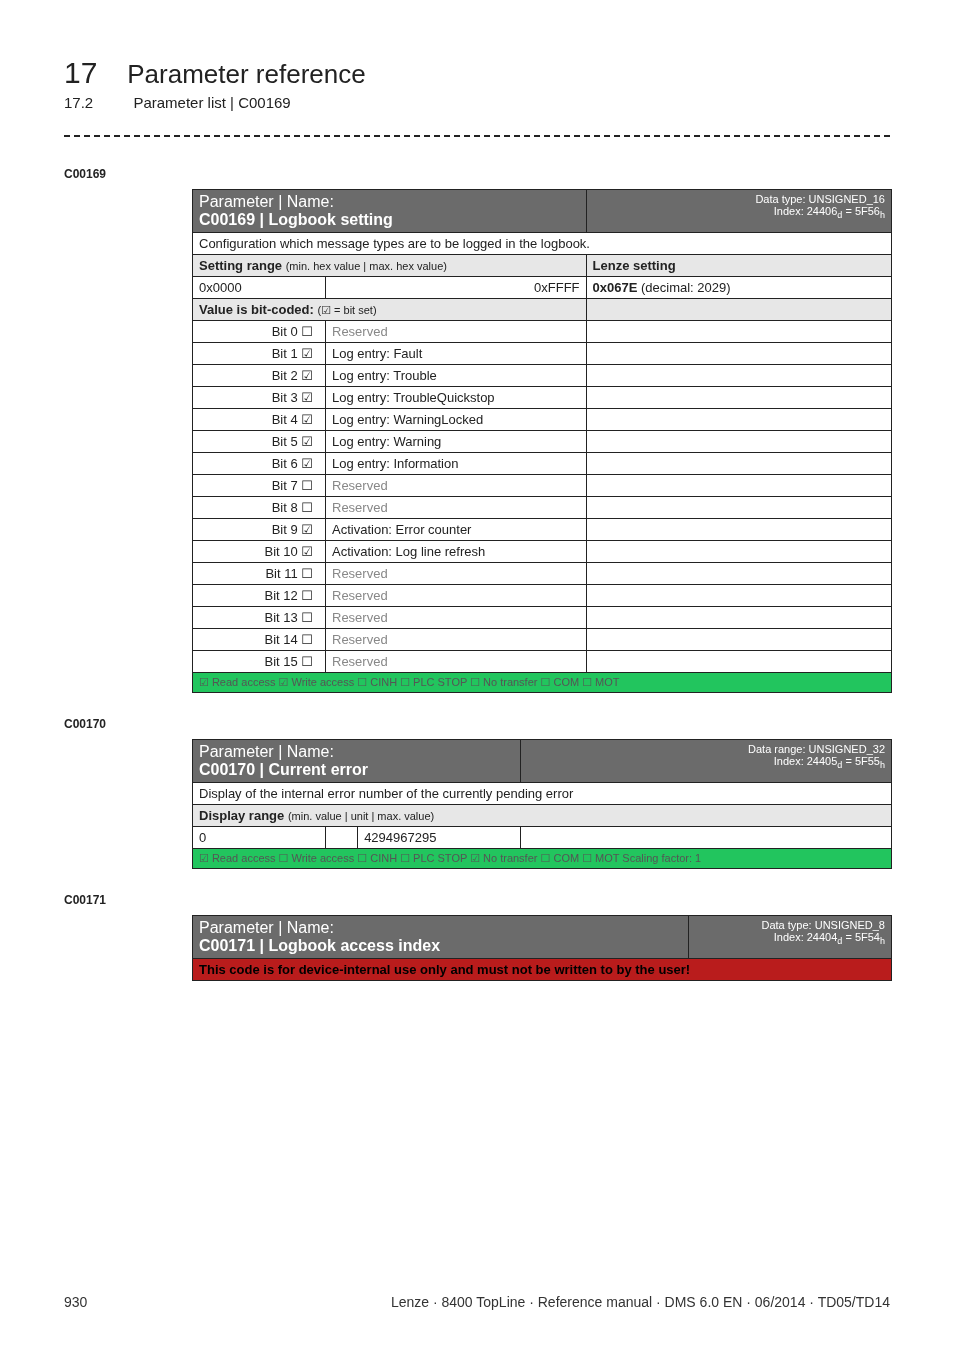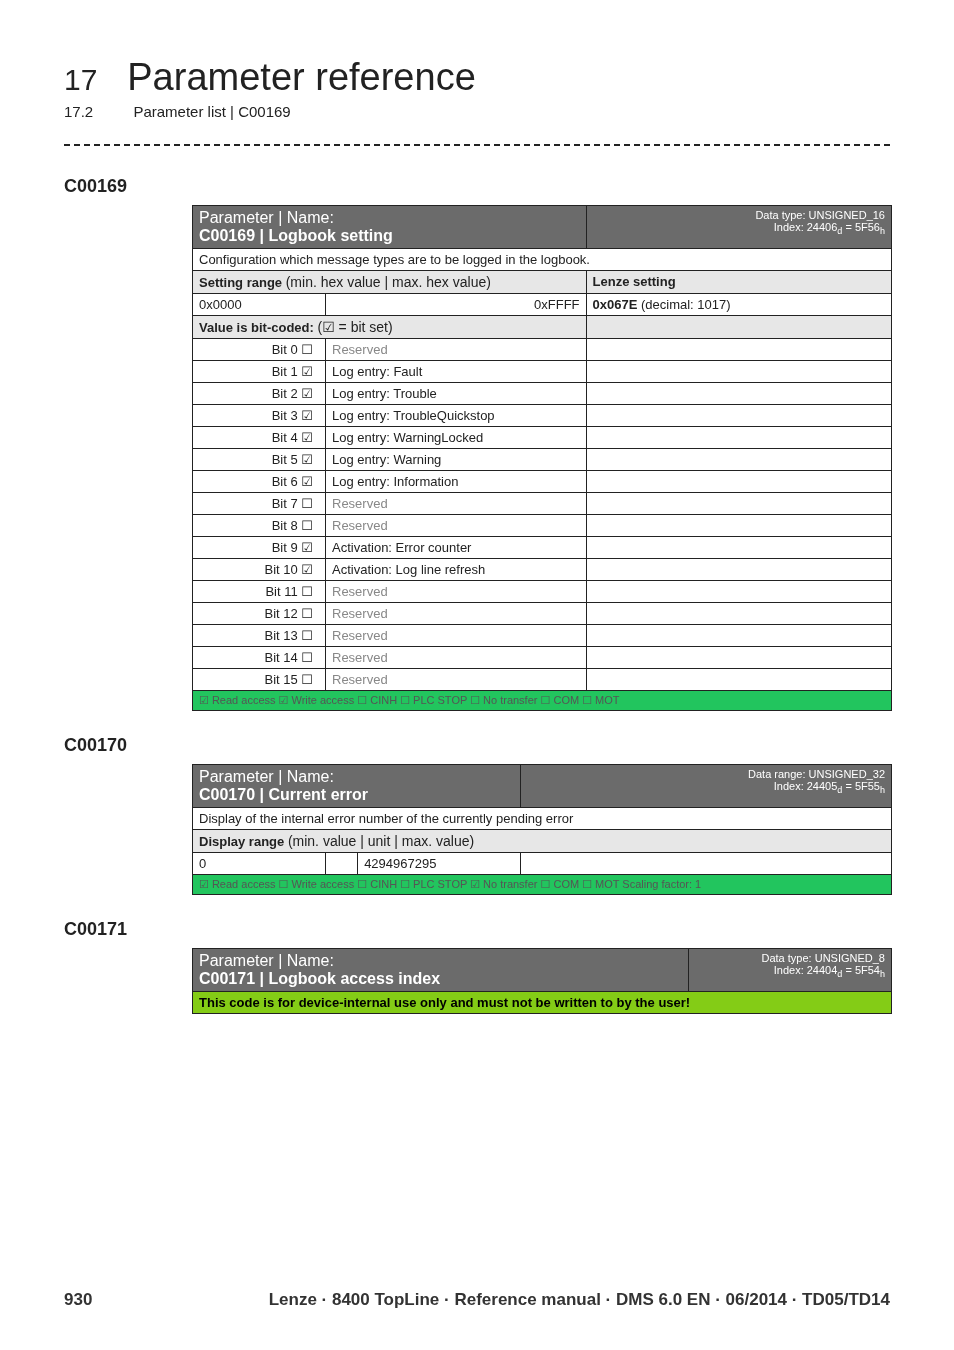--- a/index.html
+++ b/index.html
@@ -20,35 +20,35 @@
     padding: 56px 64px 0 64px;
     box-sizing: border-box;
   }
   .chapter-num {
     font-size: 30px;
     font-weight: 400;
     display: inline-block;
     margin-right: 26px;
   }
   .chapter-title {
-    font-size: 38px;
+    font-size: 26px;
     font-weight: 400;
   }
   .section-line {
     margin-top: 4px;
     font-size: 15px;
   }
   .section-line .secnum { display:inline-block; margin-right:36px; }
   .dash-rule {
     border: none;
     border-top: 2px dashed #222;
     margin: 24px 0 30px 0;
   }
   .param-id {
-    font-size: 18px;
+    font-size: 12px;
     font-weight: 700;
     margin: 0 0 8px 0;
   }
   .tblwrap {
     margin-left: 128px;
     width: 700px;
   }
   table.ptable {
     border-collapse: collapse;
     width: 100%;
@@ -65,45 +65,44 @@
     color: #fff;
     font-size: 16px;
   }
   .hdr-row .right {
     text-align: right;
     font-size: 11px;
   }
   .desc-row td { background: #fff; }
   .setting-row td { background: #e7e7e7; font-weight: 600; }
   .setting-row td.lenze { font-weight: 600; }
-  .sub { font-size: 14px; font-weight: 400; }
+  .sub { font-size: 11px; font-weight: 400; }
   .valrow td { background: #fff; }
   .bitset-row td { background: #e7e7e7; font-weight: 600; }
   .bit-label { text-align: right !important; padding-right: 12px !important; width: 90px;}
   .reserved { color: #888; }
   .footer {
     position: absolute;
     bottom: 40px;
     left: 64px;
     right: 64px;
     display: flex;
     justify-content: space-between;
-    font-size: 17px;
+    font-size: 14px;
     color: #333;
-    font-weight: bold;
   }
   .access-row td {
     font-size: 11px;
     color: #555;
     background: #22c55e;
   }
   .noborder-right { border-right: none !important; }
   .noborder-left { border-left: none !important; }
   .warn-row td {
-    background: #84cc16;
+    background: #b91c1c;
     color: #000;
     font-weight: 600;
   }
   .hdr-row sub, .sub sub { font-size: 9px; vertical-align: sub; }
   .checkbox { font-family: "Segoe UI Symbol", Arial, sans-serif; }
 </style>
 </head>
 <body>
 
 <div class="page">
@@ -141,21 +140,21 @@
           <span class="sub">(min. hex value | max. hex value)</span>
         </td>
         <td class="lenze">Lenze setting</td>
       </tr>
       <tr class="valrow">
         <td style="width:120px;">0x0000</td>
         <td class="noborder-right"></td>
         <td class="noborder-left" style="text-align:right;width:80px;">0xFFFF</td>
         <td>
           <b>0x067E</b>
-          <span>(decimal: 1017)</span>
+          <span>(decimal: 2029)</span>
         </td>
       </tr>
       <tr class="bitset-row">
         <td colspan="3">
           <span>Value is bit-coded:</span>
           <span class="sub">(☑ = bit set)</span>
         </td>
         <td></td>
       </tr>
 

